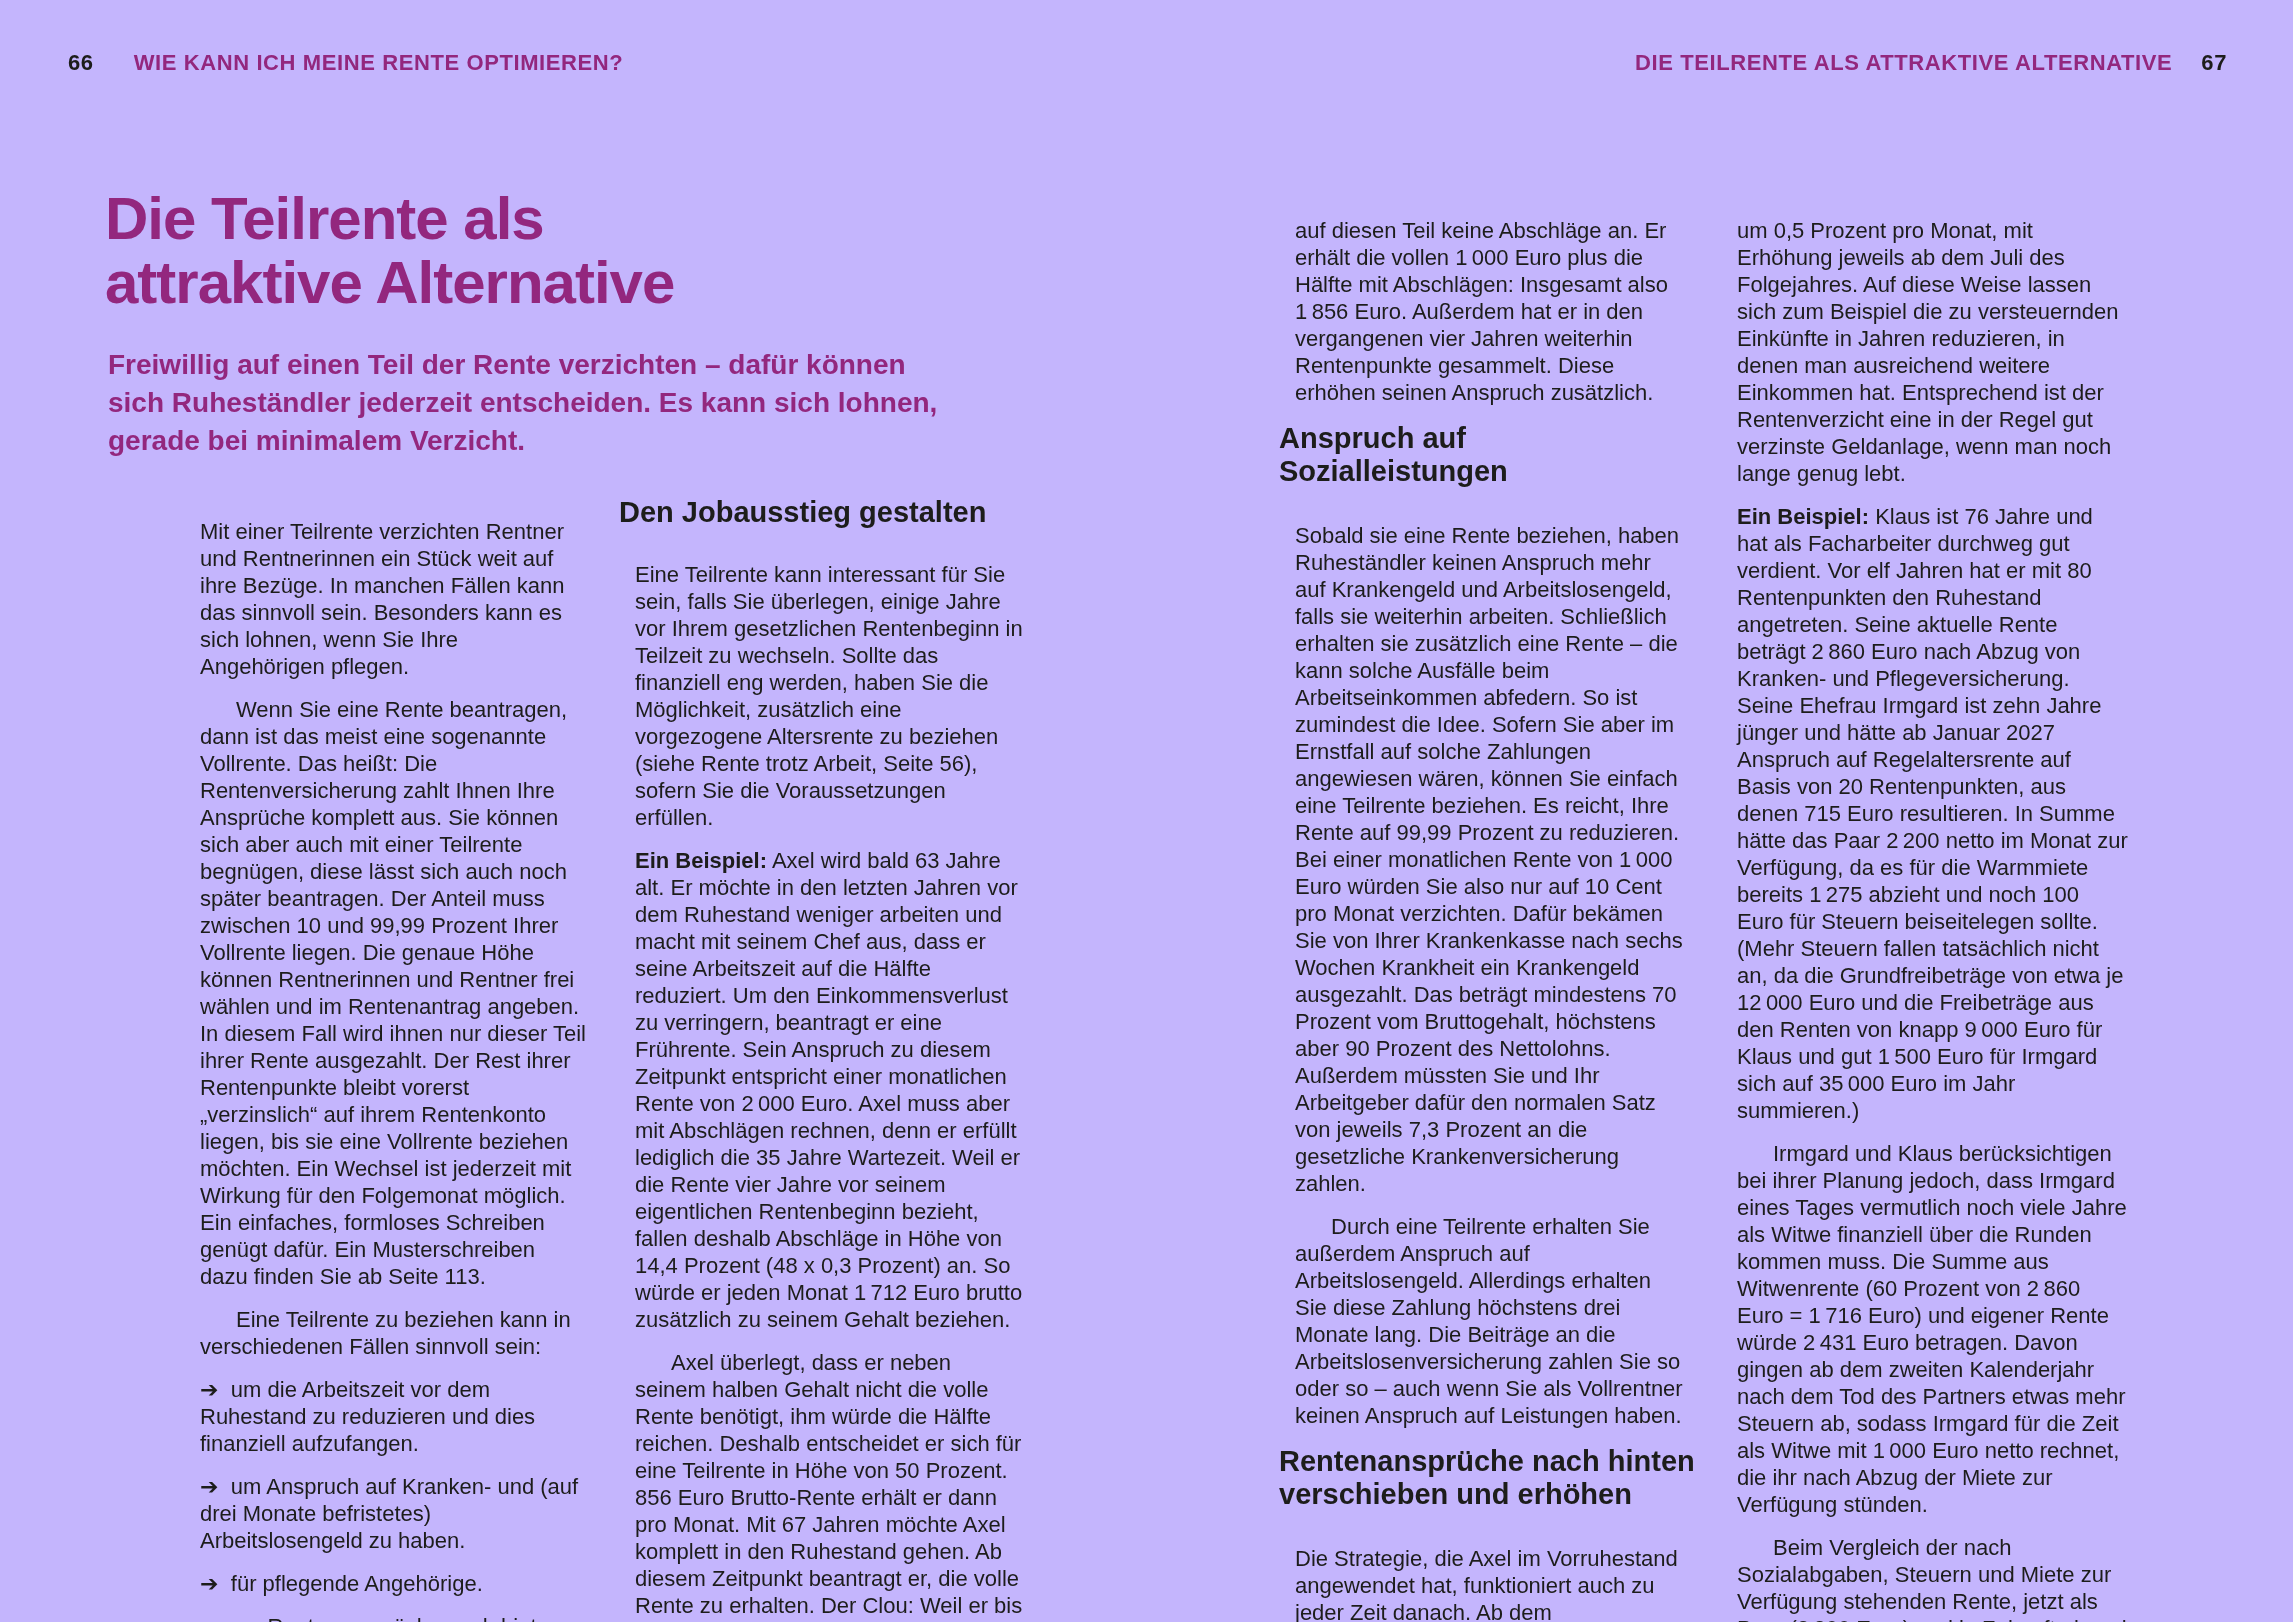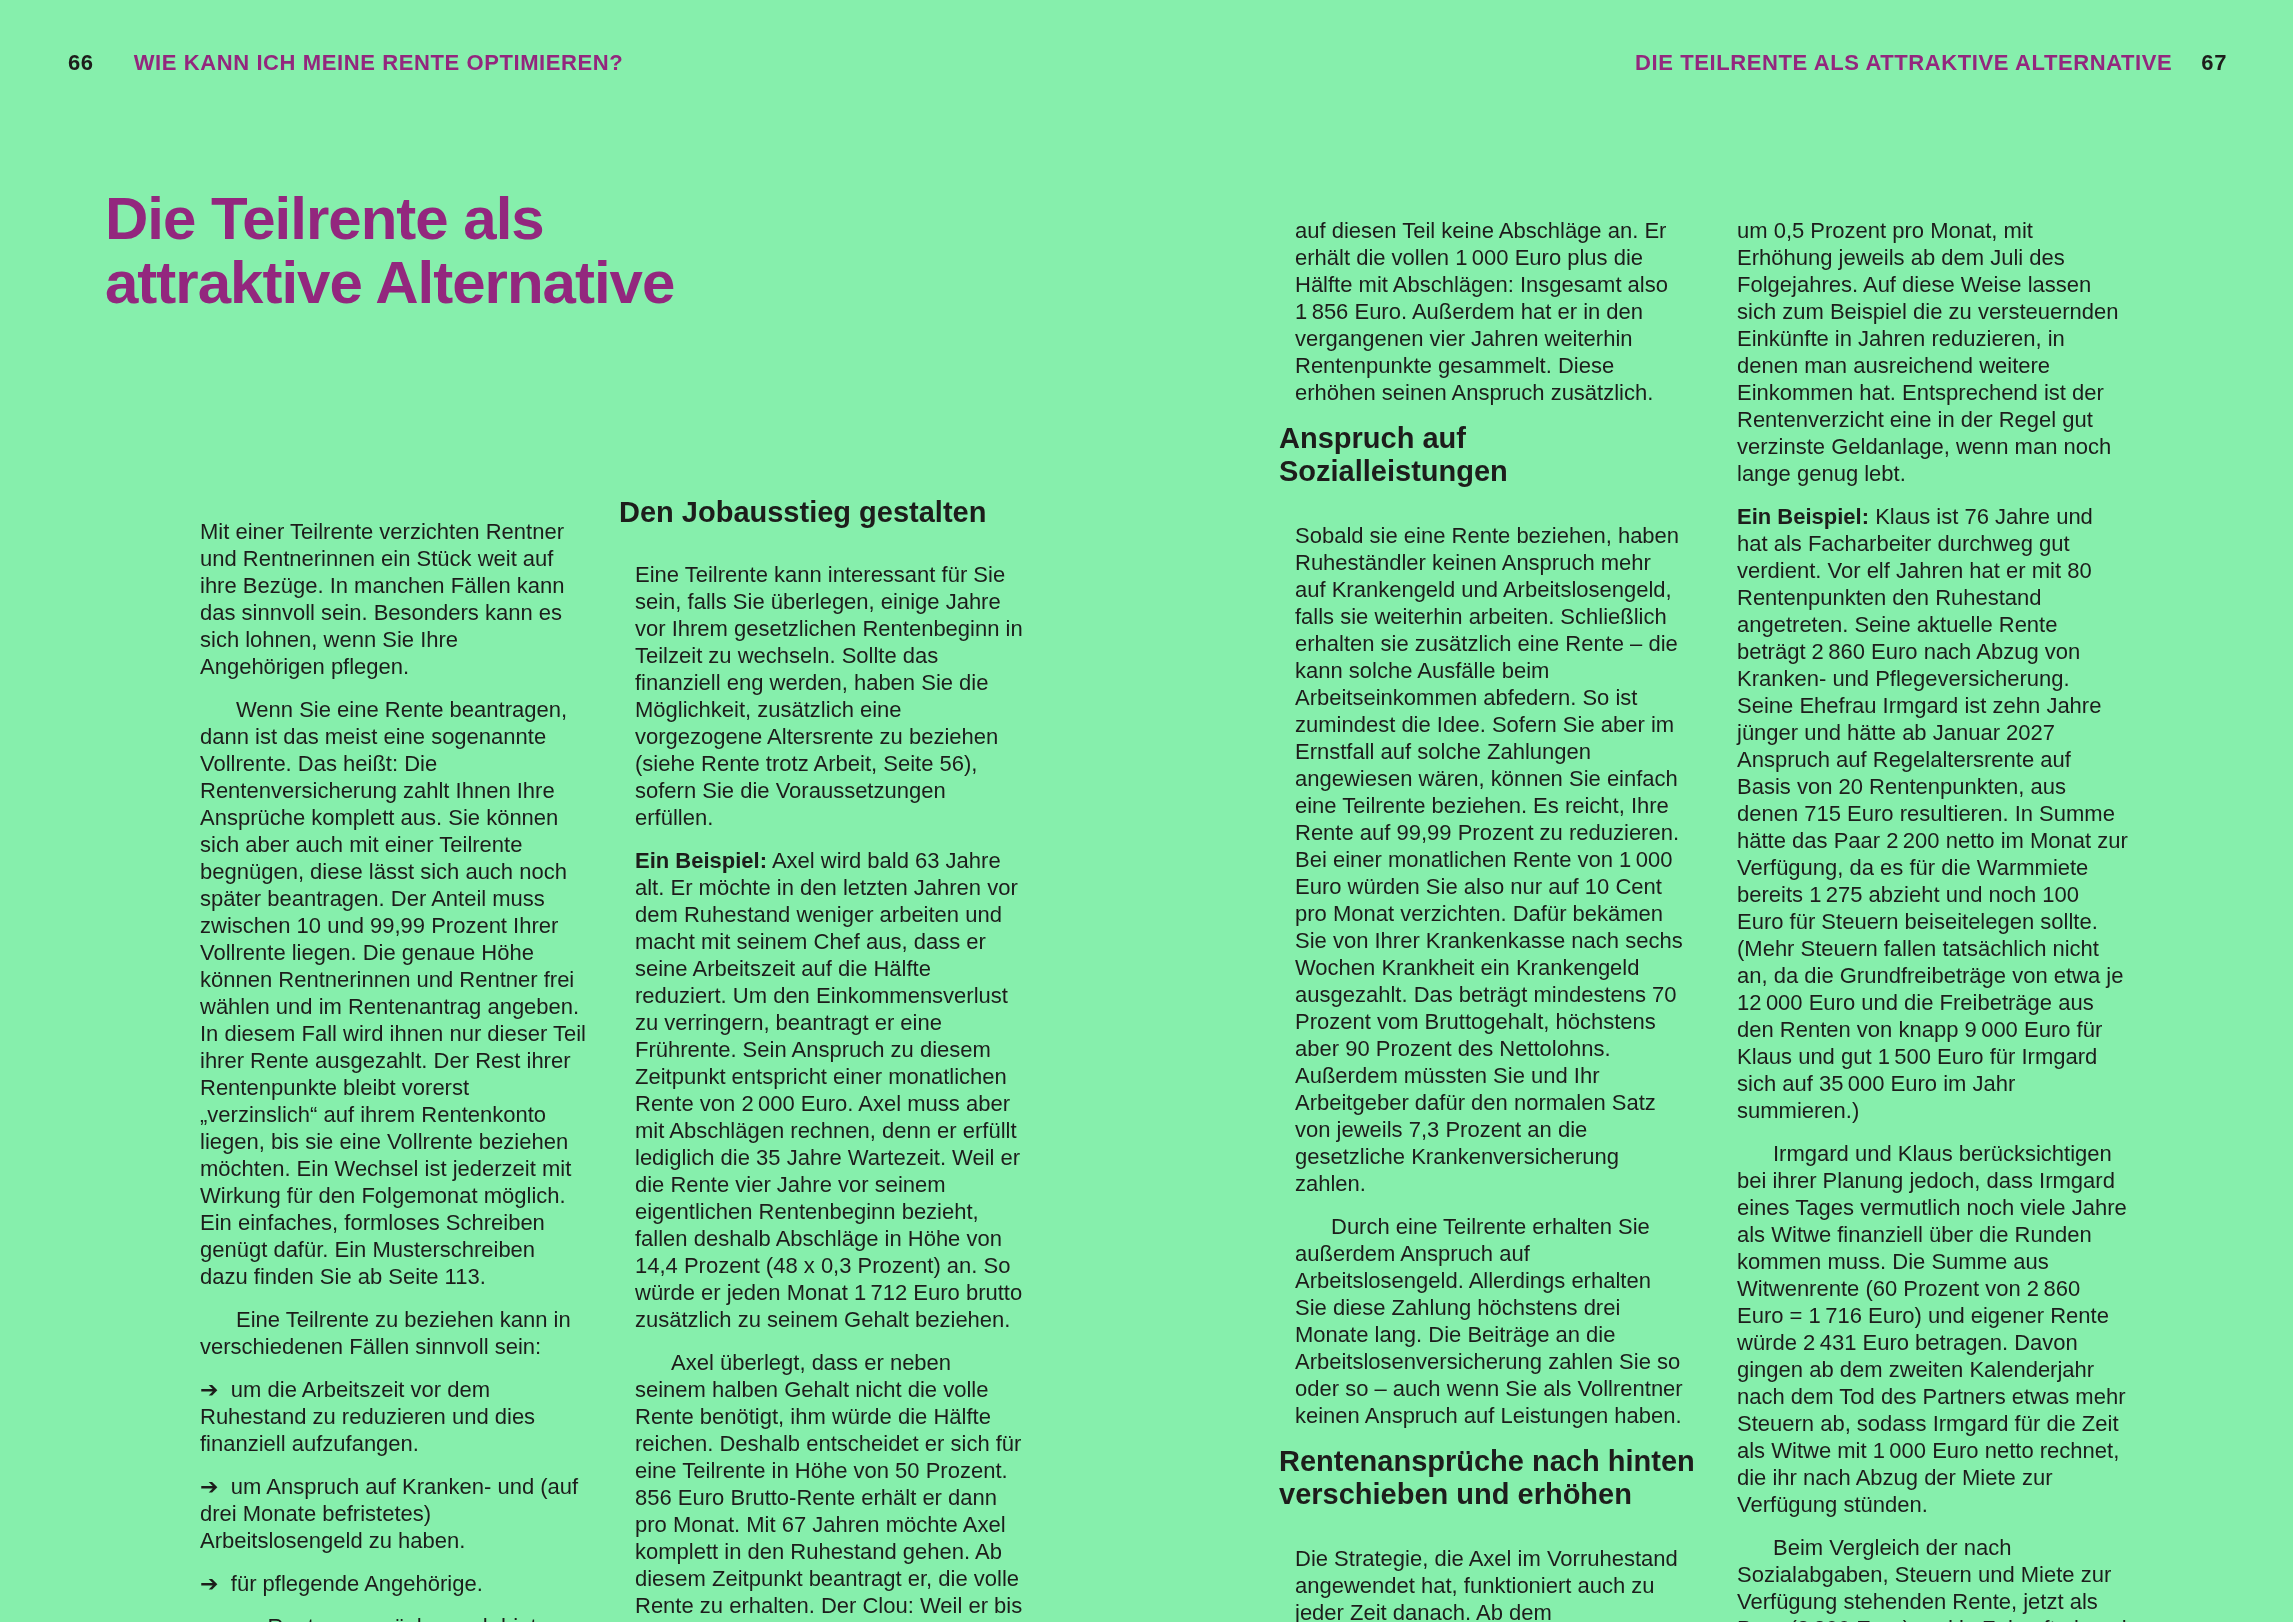--- a/index.html
+++ b/index.html
@@ -1,17 +1,17 @@
 <!DOCTYPE html>
 <html lang="de"><head>
 <meta charset="utf-8">
 <style>
   html,body{margin:0;padding:0;background:#e8e8e8;}
   #canvas{
-    position:relative;width:2293px;height:1622px;background:#86efac;
+    position:relative;width:2293px;height:1622px;background:#c4b5fd;
     font-family:"Liberation Sans","DejaVu Sans",sans-serif;
     color:#1d1d1b;overflow:hidden;
   }
   
   .runhead{position:absolute;top:50px;font-size:22px;font-weight:bold;letter-spacing:0.6px;white-space:nowrap;}
   .runhead .pagenum{color:#1d1d1b;}
   .runhead .section{color:#93277e;}
   #runhead-left{left:68px;}
   #runhead-left .section{margin-left:40px;}
   #runhead-right{right:66px;}
@@ -45,20 +45,25 @@
 
   <div id="runhead-right" class="runhead">
     <span class="section">DIE TEILRENTE ALS ATTRAKTIVE ALTERNATIVE</span><span class="pagenum">67</span>
   </div>
 
   <div id="title">
     <div>Die Teilrente als</div>
     <div>attraktive Alternative</div>
   </div>
 
+  <div id="standfirst">
+    <div>Freiwillig auf einen Teil der Rente verzichten – dafür können</div>
+    <div>sich Ruheständler jederzeit entscheiden. Es kann sich lohnen,</div>
+    <div>gerade bei minimalem Verzicht.</div>
+  </div>
 
   <div id="lcol1" class="col">
     <p>Mit einer Teilrente verzichten Rentner und Rentnerinnen ein Stück weit auf ihre Bezüge. In manchen Fällen kann das sinnvoll sein. Besonders kann es sich lohnen, wenn Sie Ihre Angehörigen pflegen.</p>
     <p class="indent">Wenn Sie eine Rente beantragen, dann ist das meist eine sogenannte Vollrente. Das heißt: Die Rentenversicherung zahlt Ihnen Ihre Ansprüche komplett aus. Sie können sich aber auch mit einer Teilrente begnügen, diese lässt sich auch noch später beantragen. Der Anteil muss zwischen 10 und 99,99 Prozent Ihrer Vollrente liegen. Die genaue Höhe können Rentnerinnen und Rentner frei wählen und im Rentenantrag angeben. In diesem Fall wird ihnen nur dieser Teil ihrer Rente ausgezahlt. Der Rest ihrer Rentenpunkte bleibt vorerst „verzinslich“ auf ihrem Rentenkonto liegen, bis sie eine Vollrente beziehen möchten. Ein Wechsel ist jederzeit mit Wirkung für den Folgemonat möglich. Ein einfaches, formloses Schreiben genügt dafür. Ein Musterschreiben dazu finden Sie ab Seite 113.</p>
     <p class="indent">Eine Teilrente zu beziehen kann in verschiedenen Fällen sinnvoll sein:</p>
     <p class="bullet"><span class="arrow">➔</span><span>um die Arbeitszeit vor dem Ruhestand zu reduzieren und dies finanziell aufzufangen.</span></p>
     <p class="bullet"><span class="arrow">➔</span><span>um Anspruch auf Kranken- und (auf drei Monate befristetes) Arbeitslosengeld zu haben.</span></p>
     <p class="bullet"><span class="arrow">➔</span><span>für pflegende Angehörige.</span></p>
     <p class="bullet"><span class="arrow">➔</span><span>um Rentenansprüche nach hinten zu verschieben und zu erhöhen.</span></p>
   </div>

